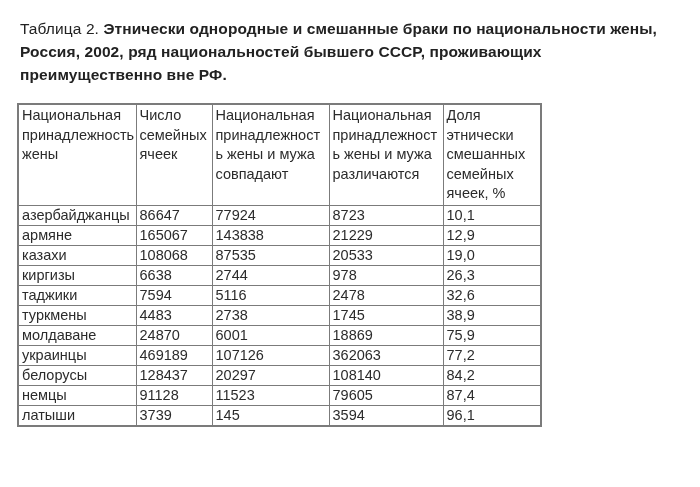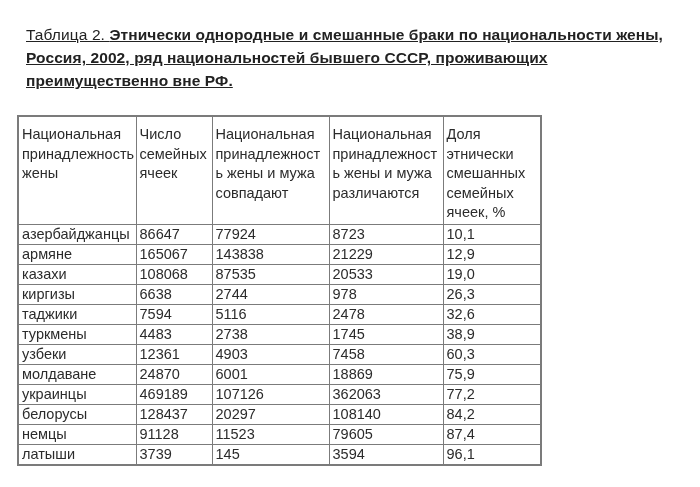--- a/index.html
+++ b/index.html
@@ -11,27 +11,26 @@
     overflow: hidden;
     font-family: "Liberation Sans", "DejaVu Sans", sans-serif;
   }
   .page {
     position: relative;
     width: 700px;
     height: 487px;
     box-sizing: border-box;
   }
   .caption {
-    margin: 16px;
+    margin: 10px;
     padding: 7px 6px 7px 10px;
     font-size: 15.5px;
     line-height: 23px;
     color: #222222;
     letter-spacing: 0.1px;
-    text-decoration: underline;
   }
   .caption .prefix { font-weight: 400; }
   .caption .bold   { font-weight: 700; }
 
   table.data-table {
     border-collapse: collapse;
     table-layout: fixed;
     margin-left: 17px;
     background: #ffffff;
     border: 2px solid #7b7b7b;
@@ -47,21 +46,21 @@
     border: 1px solid #7b7b7b;
     font-size: 14.5px;
     color: #2b2b2b;
     text-align: left;
     overflow: hidden;
     box-sizing: border-box;
   }
   table.data-table th {
     font-weight: 400;
     vertical-align: top;
-    padding: 8px 1px 1px 3px;
+    padding: 1px 1px 1px 3px;
     height: 97px;
     line-height: 19.5px;
     word-break: break-word;
   }
   table.data-table td {
     padding: 0 2px 0 3px;
     height: 19.7px;
     line-height: 19px;
     white-space: nowrap;
     vertical-align: middle;
@@ -130,27 +129,20 @@
           <td>32,6</td>
         </tr>
         <tr>
           <td>туркмены</td>
           <td>4483</td>
           <td>2738</td>
           <td>1745</td>
           <td>38,9</td>
         </tr>
         <tr>
-          <td>узбеки</td>
-          <td>12361</td>
-          <td>4903</td>
-          <td>7458</td>
-          <td>60,3</td>
-        </tr>
-        <tr>
           <td>молдаване</td>
           <td>24870</td>
           <td>6001</td>
           <td>18869</td>
           <td>75,9</td>
         </tr>
         <tr>
           <td>украинцы</td>
           <td>469189</td>
           <td>107126</td>

